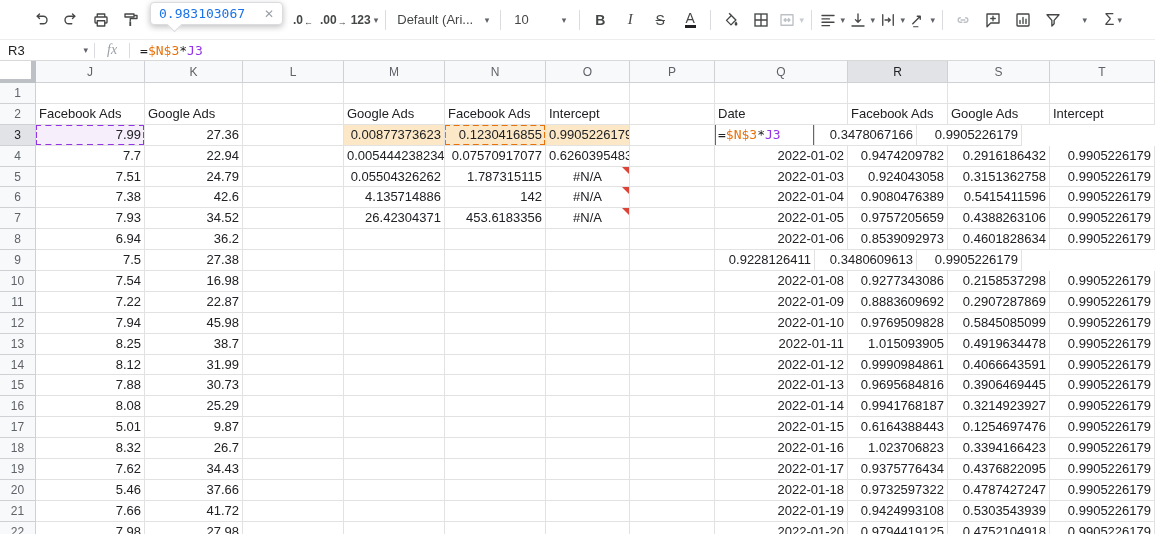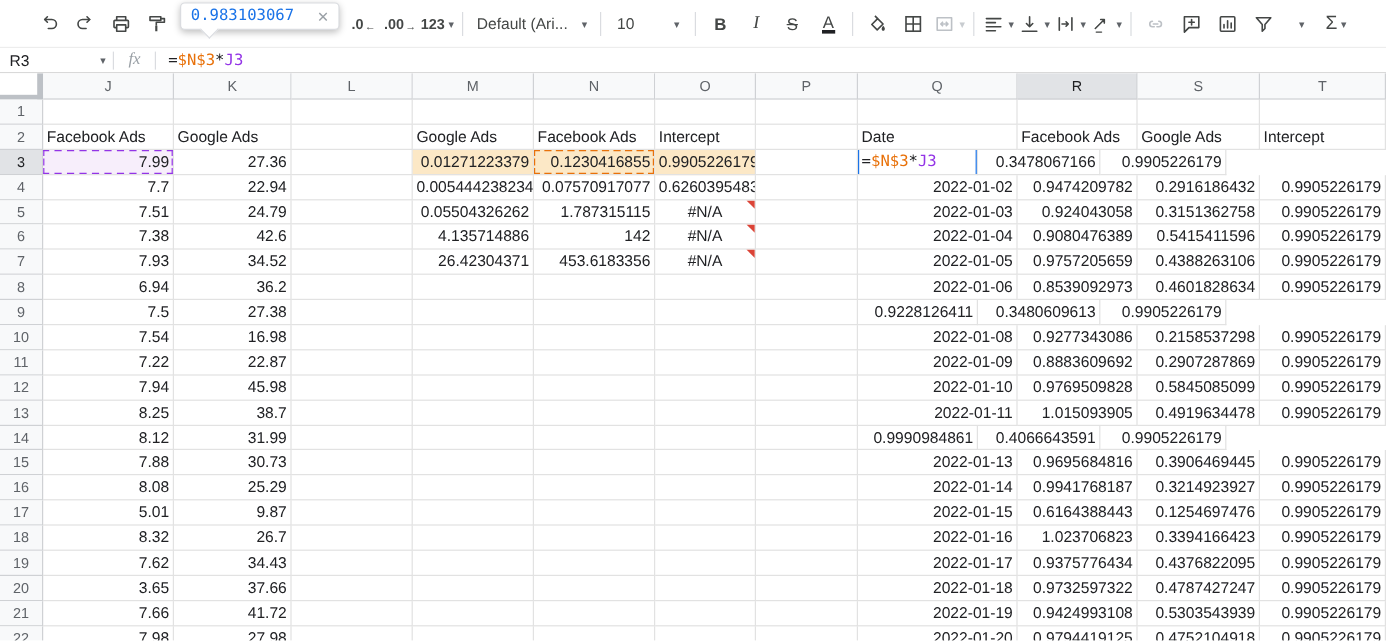--- a/index.html
+++ b/index.html
@@ -303,21 +303,21 @@
         <div class="cell a-l" style="width: 133px;">Date</div>
         <div class="cell a-l" style="width: 100px;">Facebook Ads</div>
         <div class="cell a-l" style="width: 102px;">Google Ads</div>
         <div class="cell a-l" style="width: 105px;">Intercept</div>
       </div>
       <div class="grid-row">
         <div class="rowhead hl" style="width: 36px;">3</div>
         <div class="cell a-r" style="width: 109px; background: rgb(247, 238, 251);">7.99<div class="refborder" style="border: 2px dashed rgb(147, 52, 230);"></div></div>
         <div class="cell a-r" style="width: 98px;">27.36</div>
         <div class="cell a-r" style="width: 101px;"></div>
-        <div class="cell a-r" style="width: 101px; background: rgb(252, 232, 198);">0.01271223379</div>
+        <div class="cell a-r" style="width: 101px; background: rgb(252, 232, 198);">0.00877373623</div>
         <div class="cell a-r" style="width: 101px; background: rgb(252, 232, 198);">0.1230416855<div class="refborder" style="border: 2px dashed rgb(232, 113, 10);"></div></div>
         <div class="cell a-r" style="width: 84px; background: rgb(252, 232, 198);">0.9905226179</div>
         <div class="cell a-r" style="width: 85px;"></div>
         <div class="cell a-r" style="width: 100px;">
           <div class="editbox" style="border: 2px solid rgb(26, 115, 232);">
             <span style="color: rgb(32, 33, 36);">=</span>
             <span style="color: rgb(232, 113, 10);">$N$3</span>
             <span style="color: rgb(32, 33, 36);">*</span>
             <span style="color: rgb(147, 52, 230);">J3</span>
           </div>
@@ -466,20 +466,21 @@
       </div>
       <div class="grid-row">
         <div class="rowhead" style="width: 36px;">14</div>
         <div class="cell a-r" style="width: 109px;">8.12</div>
         <div class="cell a-r" style="width: 98px;">31.99</div>
         <div class="cell a-r" style="width: 101px;"></div>
         <div class="cell a-r" style="width: 101px;"></div>
         <div class="cell a-r" style="width: 101px;"></div>
         <div class="cell a-r" style="width: 84px;"></div>
         <div class="cell a-r" style="width: 85px;"></div>
+        <div class="cell a-r" style="width: 133px;">2022-01-12</div>
         <div class="cell a-r" style="width: 100px;">0.9990984861</div>
         <div class="cell a-r" style="width: 102px;">0.4066643591</div>
         <div class="cell a-r" style="width: 105px;">0.9905226179</div>
       </div>
       <div class="grid-row">
         <div class="rowhead" style="width: 36px;">15</div>
         <div class="cell a-r" style="width: 109px;">7.88</div>
         <div class="cell a-r" style="width: 98px;">30.73</div>
         <div class="cell a-r" style="width: 101px;"></div>
         <div class="cell a-r" style="width: 101px;"></div>
@@ -542,21 +543,21 @@
         <div class="cell a-r" style="width: 101px;"></div>
         <div class="cell a-r" style="width: 84px;"></div>
         <div class="cell a-r" style="width: 85px;"></div>
         <div class="cell a-r" style="width: 133px;">2022-01-17</div>
         <div class="cell a-r" style="width: 100px;">0.9375776434</div>
         <div class="cell a-r" style="width: 102px;">0.4376822095</div>
         <div class="cell a-r" style="width: 105px;">0.9905226179</div>
       </div>
       <div class="grid-row">
         <div class="rowhead" style="width: 36px;">20</div>
-        <div class="cell a-r" style="width: 109px;">3.65</div>
+        <div class="cell a-r" style="width: 109px;">5.46</div>
         <div class="cell a-r" style="width: 98px;">37.66</div>
         <div class="cell a-r" style="width: 101px;"></div>
         <div class="cell a-r" style="width: 101px;"></div>
         <div class="cell a-r" style="width: 101px;"></div>
         <div class="cell a-r" style="width: 84px;"></div>
         <div class="cell a-r" style="width: 85px;"></div>
         <div class="cell a-r" style="width: 133px;">2022-01-18</div>
         <div class="cell a-r" style="width: 100px;">0.9732597322</div>
         <div class="cell a-r" style="width: 102px;">0.4787427247</div>
         <div class="cell a-r" style="width: 105px;">0.9905226179</div>

